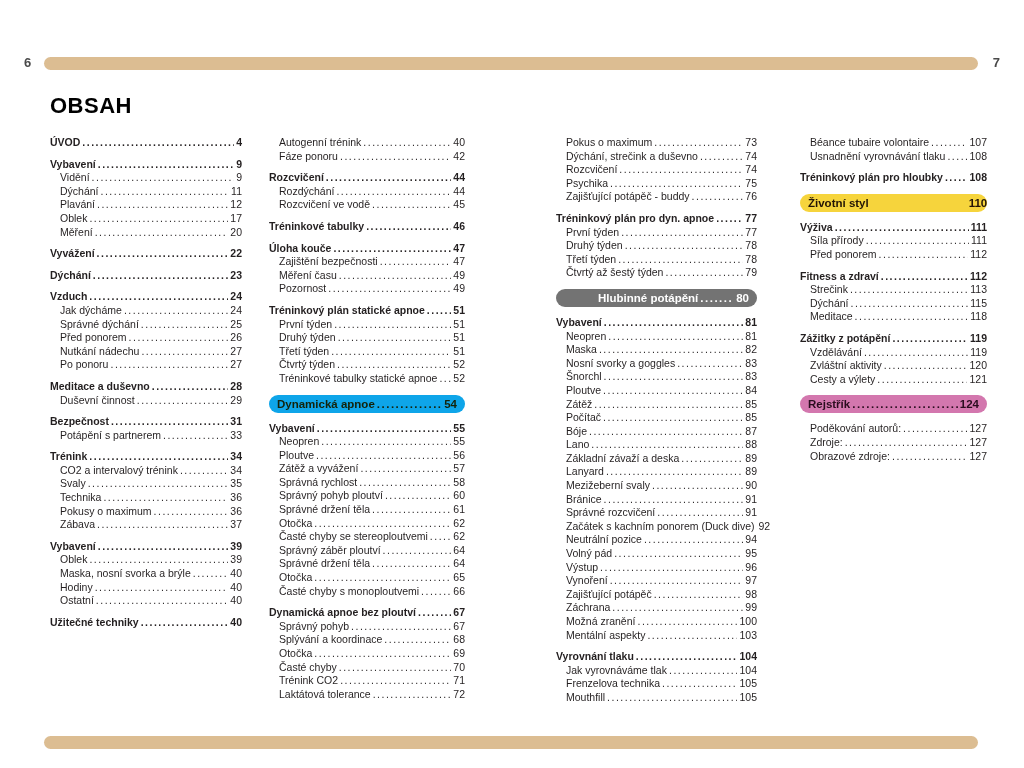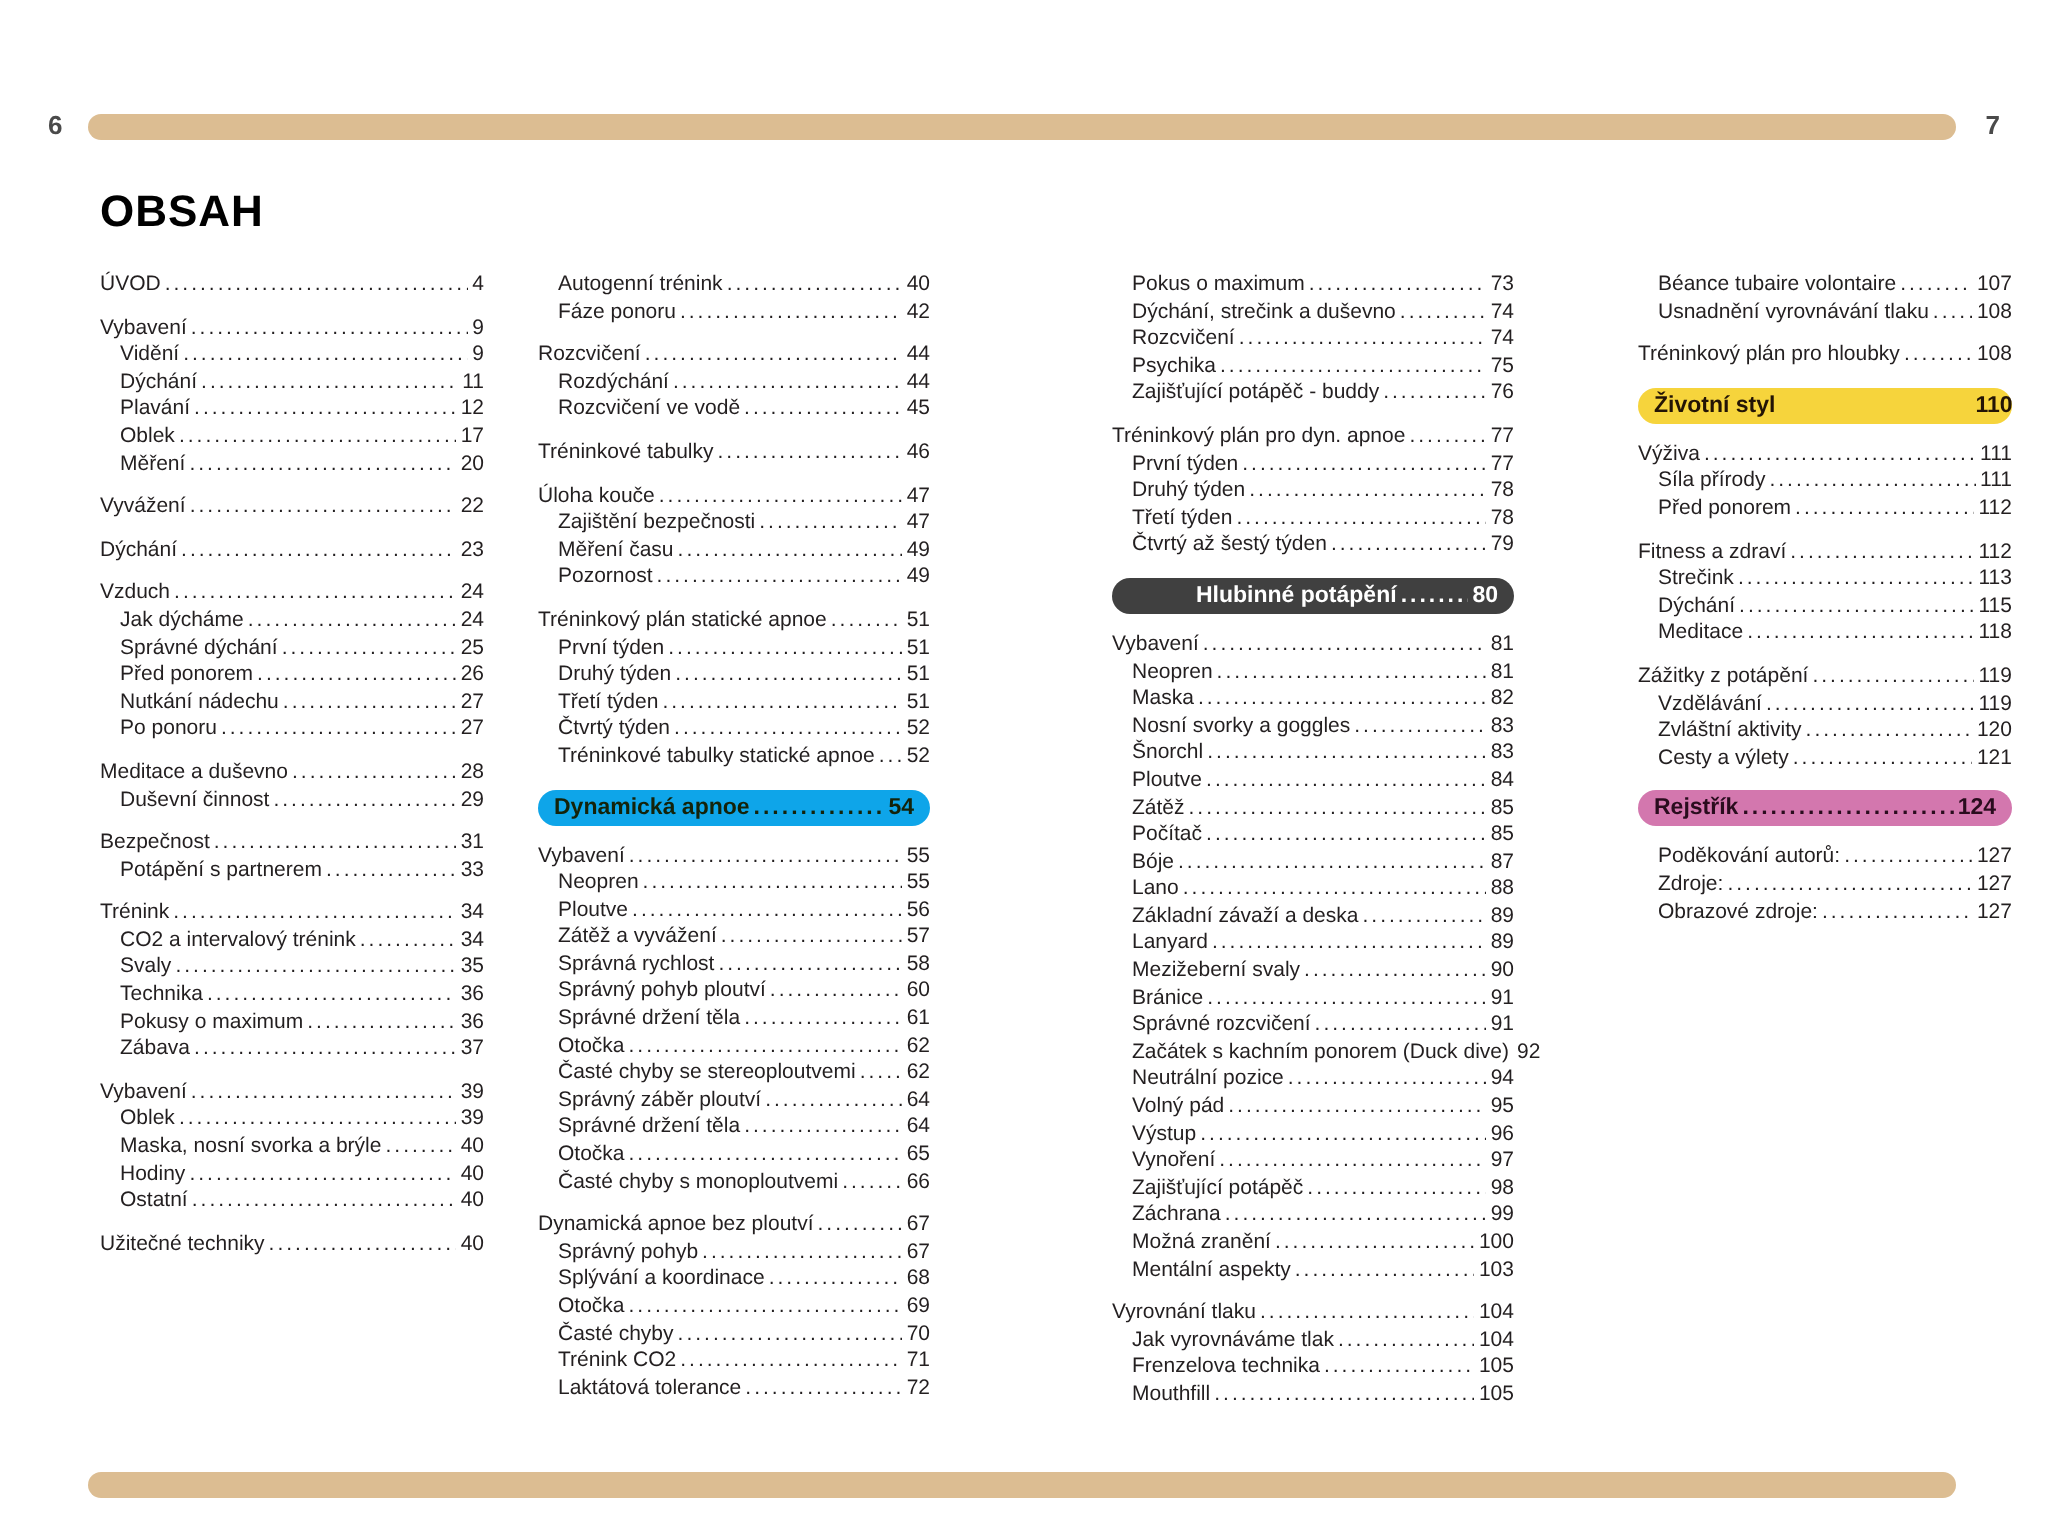--- a/index.html
+++ b/index.html
@@ -36,29 +36,29 @@
     top:93px;
     font-size:22px;
     font-weight:bold;
     letter-spacing:0.5px;
     color:#000000;
   }
   .col { position:absolute; top:136px; }
   #col-0 { left:50px;  width:192px; }
   #col-1 { left:269px; width:196px; }
   #col-2 { left:556px; width:201px; }
-  #col-3 { left:819px; width:187px; }
+  #col-3 { left:800px; width:187px; }
   .row {
     display:flex;
     align-items:baseline;
     font-size:10.5px;
     line-height:13.6px;
   }
   .row.sub { padding-left:10px; }
-  .row.top { font-weight:normal; margin-top:8px; }
+  .row.top { font-weight:bold; margin-top:8px; }
   .row.section {
     font-weight:bold;
     font-size:11.5px;
     line-height:14px;
     margin:9px 0;
     padding:2px 8px;
     border-radius:9px;
   }
   .row:first-child { margin-top:0; }
   .lab { white-space:nowrap; }
@@ -472,21 +472,21 @@
       <div class="row sub">
         <span class="lab">Třetí týden</span>
         <span class="dots"></span>
         <span class="pg">78</span>
       </div>
       <div class="row sub">
         <span class="lab">Čtvrtý až šestý týden</span>
         <span class="dots"></span>
         <span class="pg">79</span>
       </div>
-      <div class="row section" style="background: #404040; color: rgb(255, 255, 255); padding-left: 42px;">
+      <div class="row section" style="background: #737373; color: rgb(255, 255, 255); padding-left: 42px;">
         <span class="lab">Hlubinné potápění</span>
         <span class="dots"></span>
         <span class="pg">80</span>
       </div>
       <div class="row top">
         <span class="lab">Vybavení</span>
         <span class="dots"></span>
         <span class="pg">81</span>
       </div>
       <div class="row sub">

